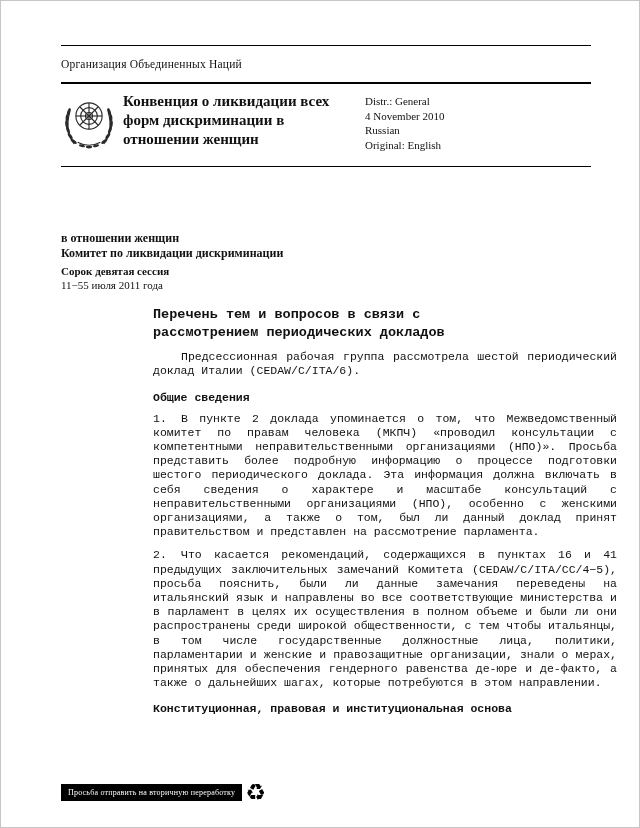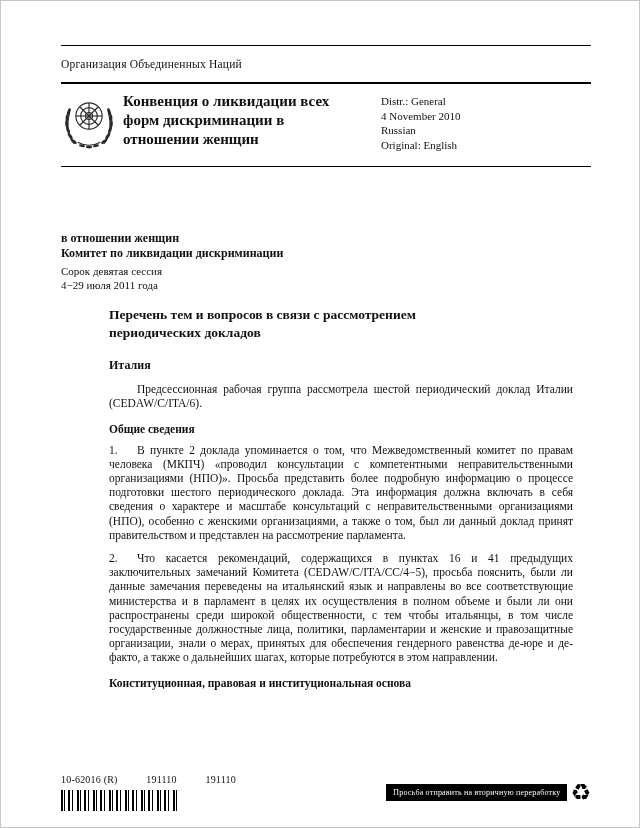--- a/index.html
+++ b/index.html
@@ -41,28 +41,28 @@
   }
   .symbol-cedaw { font-size: 18px; font-weight: bold; letter-spacing: .5px; }
   .symbol-num { font-size: 10.5px; margin-left: 1px; }
 
   .masthead { display: flex; padding: 8px 0 10px; }
   .emblem-wrap { width: 62px; flex: none; padding-top: 2px; }
   .conv-title {
     width: 210px; flex: none;
     font-size: 15px; font-weight: bold; line-height: 1.28;
   }
-  .distr { margin-left: 48px; font-size: 11px; line-height: 1.34; padding-top: 2px; }
+  .distr { margin-left: 32px; font-size: 11px; line-height: 1.34; padding-top: 2px; }
 
   .committee { margin-top: 64px; }
   .committee .bold-line { font-weight: bold; font-size: 12px; line-height: 1.25; }
-  .committee .session { font-weight: normal; font-size: 11px; margin-top: 4px; }
+  .committee .session { font-weight: bold; font-size: 11px; margin-top: 4px; }
   .committee .dates { font-size: 11px; margin-top: 2px; }
 
-  .main { margin-left: 48px; margin-top: 15px; width: 464px; }
+  .main { margin-left: 92px; margin-top: 15px; width: 464px; font-family: Liberation Mono, monospace; }
   .doc-title { font-size: 13.5px; font-weight: bold; line-height: 1.3; width: 360px; margin: 0; }
   .country { font-size: 12px; font-weight: bold; margin: 17px 0 0 0; }
   p.body {
     font-size: 11.5px; line-height: 14.2px;
     text-align: justify; margin: 0 0 9px 0;
   }
   p.intro { margin-top: 9px; text-indent: 28px; }
   .sec-heading { font-size: 11.5px; font-weight: bold; margin: 12px 0 8px 0; }
   .pnum { display: inline-block; width: 28px; }
 
@@ -146,47 +146,38 @@
       <div>Original: English</div>
     </div>
   </div>
 
   <div class="rule-thin"></div>
 
   <div class="committee">
     <div class="bold-line">в отношении женщин</div>
     <div class="bold-line">Комитет по ликвидации дискриминации</div>
     <div class="session">Сорок девятая сессия</div>
-    <div class="dates">4−29 июля 2011 года</div>
+    <div class="dates">11−55 июля 2011 года</div>
   </div>
 
   <div class="main">
     <h1 class="doc-title">Перечень тем и вопросов в связи с рассмотрением периодических докладов</h1>
-    <h2 class="country">Италия</h2>
 
     <p class="body intro">Предсессионная рабочая группа рассмотрела шестой периодический доклад Италии (CEDAW/C/ITA/6).</p>
 
     <h3 class="sec-heading">Общие сведения</h3>
 
     <p class="body"><span class="pnum">1.</span><span>В пункте 2 доклада упоминается о том, что Межведомственный комитет по правам человека (МКПЧ) «проводил консультации с компетентными неправительственными организациями (НПО)». Просьба представить более подробную информацию о процессе подготовки шестого периодического доклада. Эта информация должна включать в себя сведения о характере и масштабе консультаций с неправительственными организациями (НПО), особенно с женскими организациями, а также о том, был ли данный доклад принят правительством и представлен на рассмотрение парламента.</span></p>
 
     <p class="body"><span class="pnum">2.</span><span>Что касается рекомендаций, содержащихся в пунктах 16 и 41 предыдущих заключительных замечаний Комитета (CEDAW/C/ITA/CC/4−5), просьба пояснить, были ли данные замечания переведены на итальянский язык и направлены во все соответствующие министерства и в парламент в целях их осуществления в полном объеме и были ли они распространены среди широкой общественности, с тем чтобы итальянцы, в том числе государственные должностные лица, политики, парламентарии и женские и правозащитные организации, знали о мерах, принятых для обеспечения гендерного равенства де-юре и де-факто, а также о дальнейших шагах, которые потребуются в этом направлении.</span></p>
 
     <h3 class="sec-heading">Конституционная, правовая и институциональная основа</h3>
 
   </div>
 
   <div class="footer">
-    <div class="footer-left">
-      <div class="code-line">
-        <span>10-62016 (R)</span>
-        <span class="numgap">191110</span>
-        <span class="numgap">191110</span>
-      </div>
-      <div class="barcode"></div>
-    </div>
     <div class="footer-right">
       <span class="recycle-box">Просьба отправить на вторичную переработку</span>
       <span class="recycle-icon">♻</span>
     </div>
   </div>
 
 </div>
 
 </body></html>

